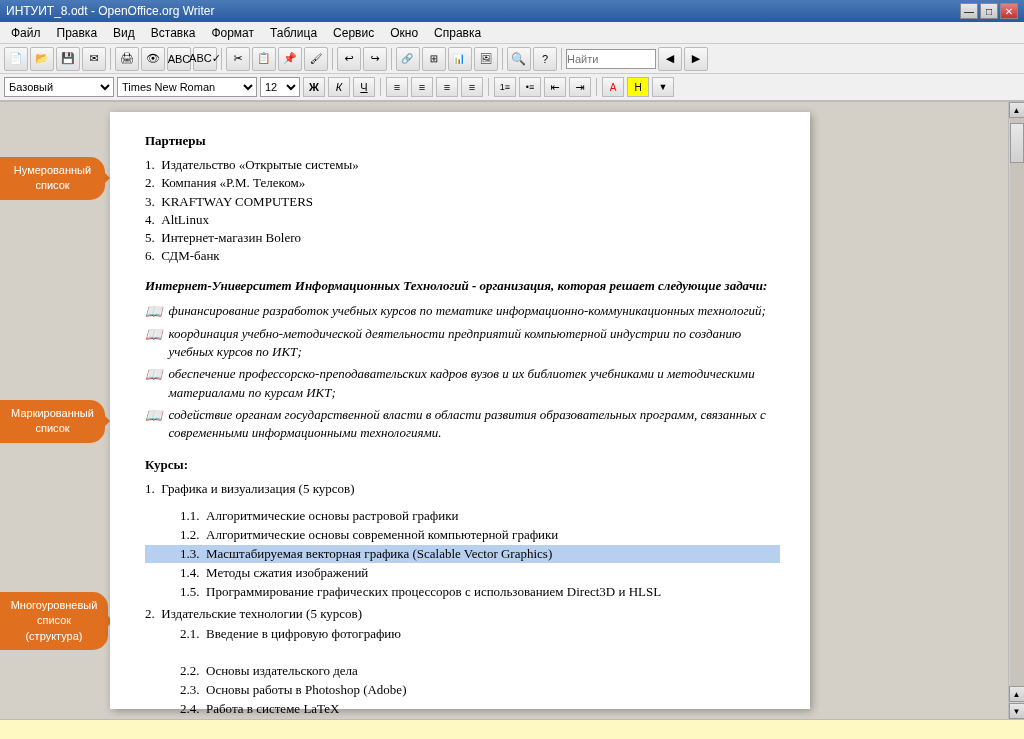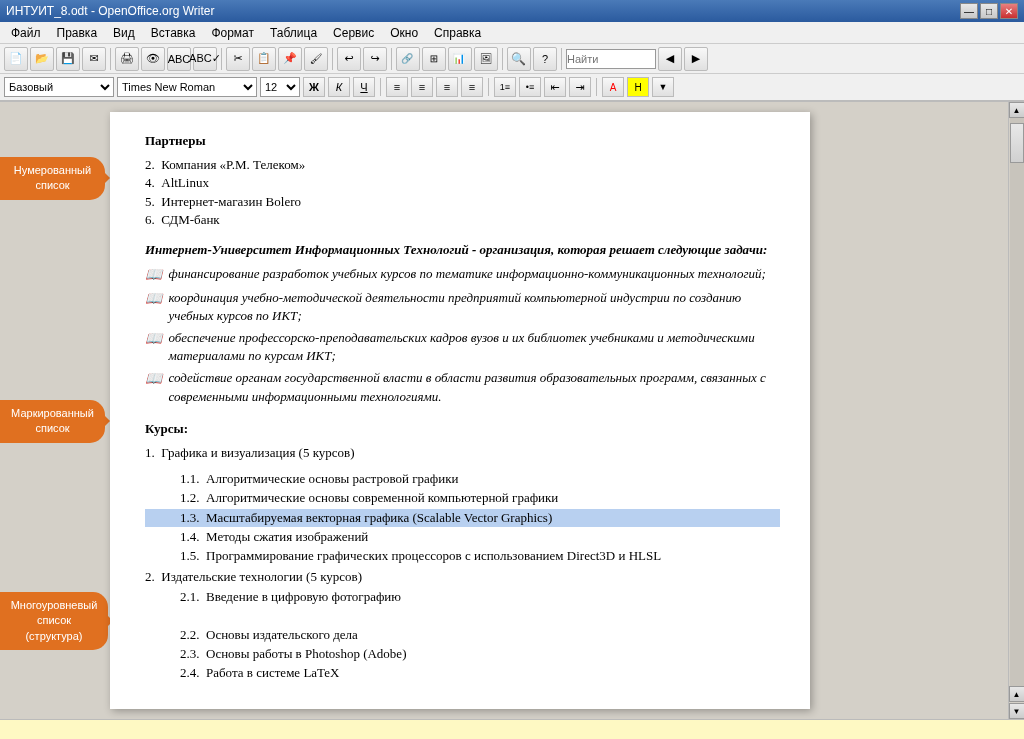--- a/index.html
+++ b/index.html
@@ -303,21 +303,23 @@
     </div>
     <div class="label-bubble" style="top: 490px; line-height:1.4; width:108px;">
       Многоуровневый<br>список<br>(структура)
     </div>
 
     <div class="page">
 
       <div class="doc-section">
         <div class="doc-heading">Партнеры</div>
         <div>
+          <div>1.&nbsp;&nbsp;Издательство «Открытые системы»</div>
           <div>2.&nbsp;&nbsp;Компания «Р.М. Телеком»</div>
+          <div>3.&nbsp;&nbsp;KRAFTWAY COMPUTERS</div>
           <div>4.&nbsp;&nbsp;AltLinux</div>
           <div>5.&nbsp;&nbsp;Интернет-магазин Bolero</div>
           <div>6.&nbsp;&nbsp;СДМ-банк</div>
         </div>
       </div>
 
       <div class="doc-section" style="margin-top: 0; font-style: italic;">
         <div class="bold-italic-heading" style="font-weight:bold;">
           Интернет-Университет Информационных Технологий - организация, которая решает следующие задачи:
         </div>

